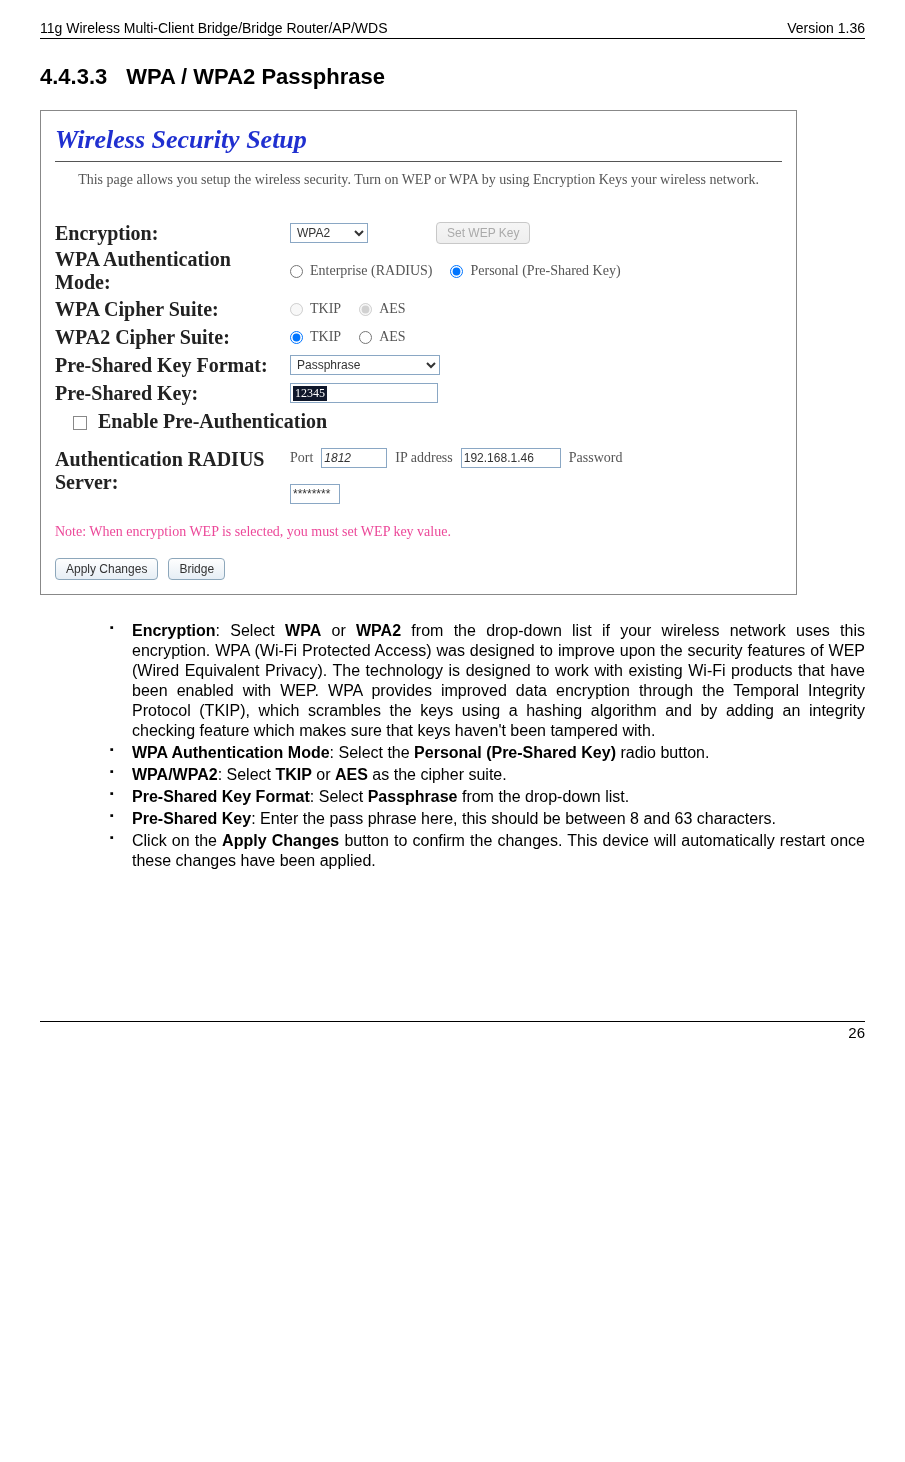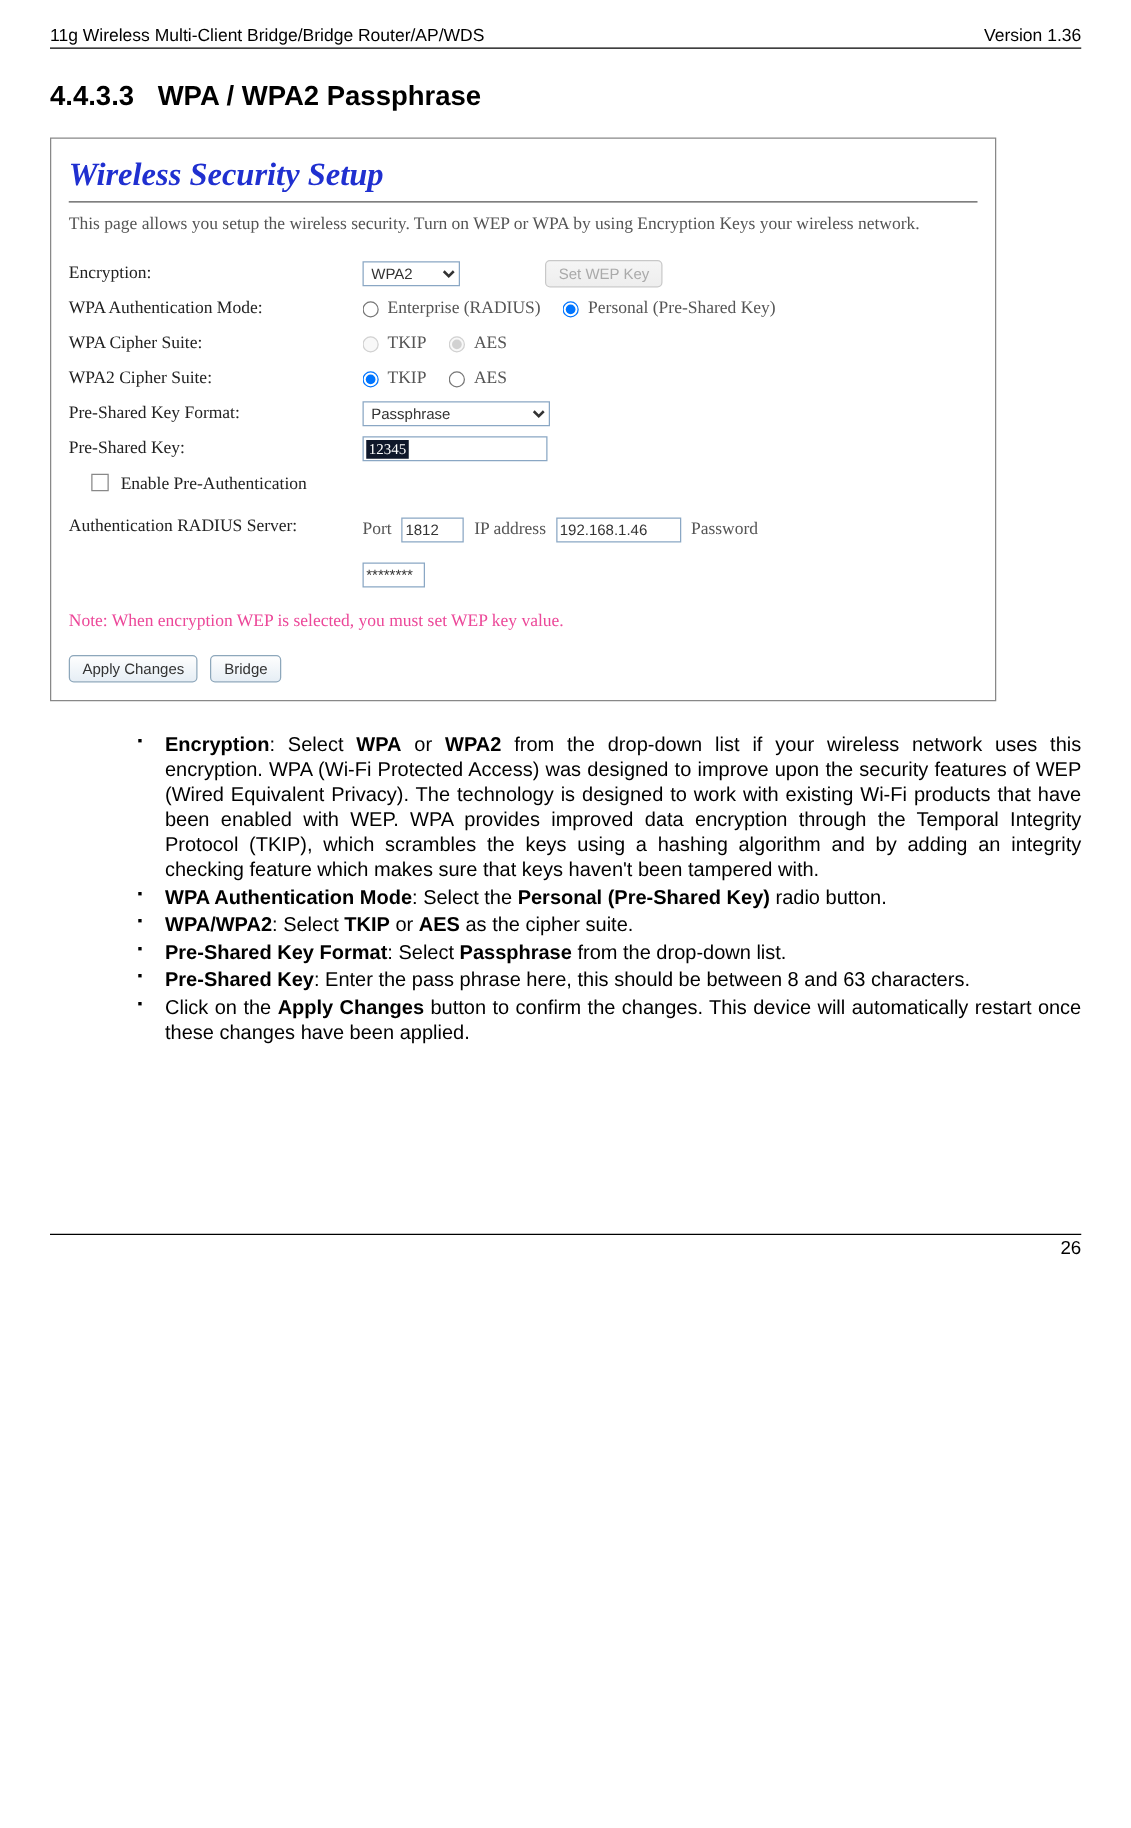--- a/index.html
+++ b/index.html
@@ -51,32 +51,33 @@
     margin: 4px 0 2px 0;
   }
   .ss-hr {
     border: none;
     border-top: 1px solid #555;
     margin: 6px 0 10px 0;
   }
   .ss-desc {
     color: #555;
     font-size: 14px;
-    margin-bottom: 18px;
+    margin-bottom: 32px;
+    text-align: center;
   }
   .form-row {
     display: flex;
     align-items: center;
     min-height: 26px;
     margin-bottom: 2px;
   }
   .label-col {
     width: 235px;
-    font-weight: normal;
-    font-size: 14px;
+    font-weight: bold;
+    font-size: 20px;
     color: #222;
     flex-shrink: 0;
   }
   .controls-col {
     flex: 1;
     color: #555;
     display: flex;
     align-items: center;
     gap: 4px;
     flex-wrap: wrap;
@@ -235,21 +236,21 @@
       <div class="label-col indent" style="width:auto">
         <span class="checkbox"></span>
         <span>Enable Pre-Authentication</span>
       </div>
     </div>
 
     <div class="form-row" style="margin-top:14px;align-items:flex-start;">
       <div class="label-col">Authentication RADIUS Server:</div>
       <div class="controls-col" style="gap:8px;">
         <span>Port</span>
-        <input type="text" class="disabled-input" style="width: 50px;" value="1812">
+        <input type="text" class="disabled-input" style="width: 66px; font-style: italic;" value="1812">
         <span>IP address</span>
         <input type="text" class="disabled-input" style="width: 100px;" value="192.168.1.46">
         <span>Password</span>
         <div style="flex-basis:100%;height:0"></div>
         <input type="text" class="disabled-input" style="width: 50px;" value="********">
       </div>
     </div>
 
     <div class="note">Note: When encryption WEP is selected, you must set WEP key value.</div>
 

